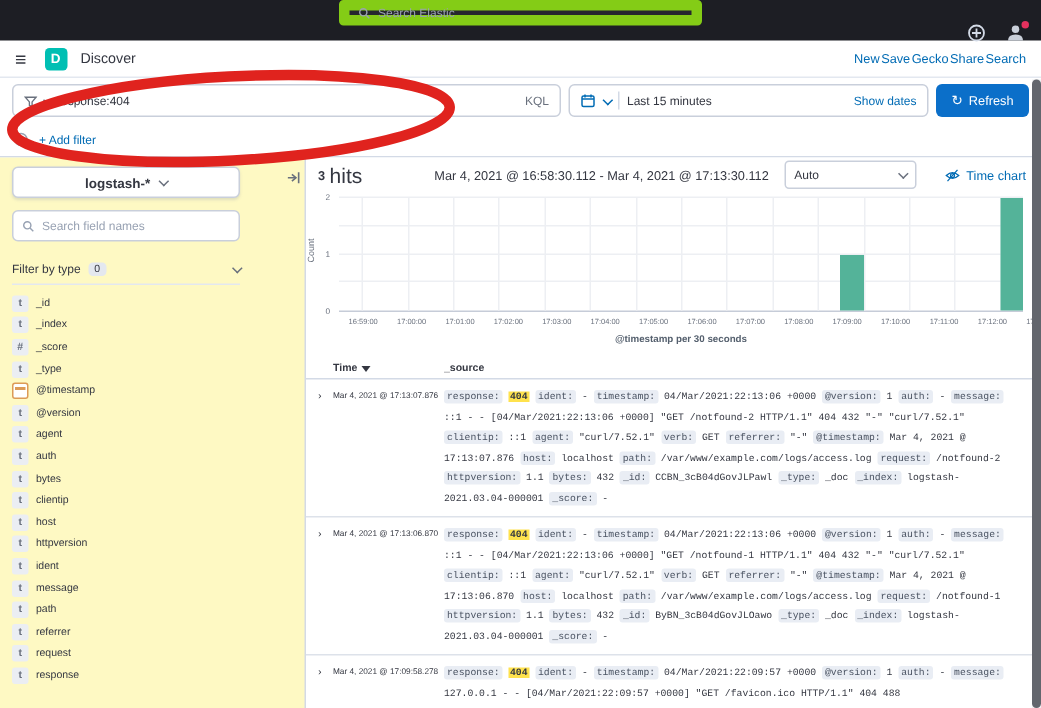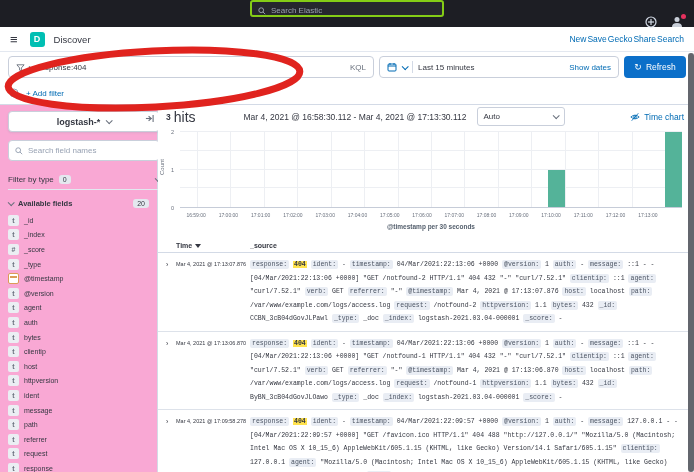--- a/index.html
+++ b/index.html
@@ -9,22 +9,22 @@
 
   
   .topbar { height:27px; background:#1D1E24; display:flex; align-items:center; padding:0 10px; position:relative;flex-direction:column; }
   .logo { display:flex; align-items:center; gap:6px; }
   .logo-cluster { position:relative; width:15px; height:15px; }
   .logo-cluster i { position:absolute; border-radius:50%; }
   .lc-y { width:8px; height:8px; background:#FEC514; left:0; top:0; }
   .lc-t { width:7px; height:7px; background:#00BFB3; left:7px; top:3px; }
   .lc-p { width:8px; height:8px; background:#F04E98; left:2px; top:7px; }
   .brand { color:#fff; font-size:11px; font-weight:bold; letter-spacing:.2px; }
-  .top-search { position:absolute; left:50%; transform:translateX(-50%); width:194px; height:17px;
-    background:#26272E; border:2px solid #84cc16; border-radius:3px; display:flex; align-items:flex-end; gap:5px; padding:0 6px; }
+  .top-search { position:absolute; left:50%; transform:translateX(-50%); width:242px; height:17px;
+    background:#26272E; border:7px solid #84cc16; border-radius:3px; display:flex; align-items:center; gap:5px; padding:0 6px; }
   .top-search .ph { color:#9AA2AF; font-size:8px; }
   .top-icons { margin-left:auto; display:flex; align-items:center; gap:13px; }
   .avatar-wrap { position:relative; width:14px; height:14px; }
   .notif-dot { position:absolute; top:-1px; right:-2px; width:5px; height:5px; border-radius:50%; background:#E5315E; }
 
   
   .navbar { height:25px; display:flex; align-items:center; padding:0 10px; border-bottom:1px solid #E3E8F0; background:#fff; }
   .hamburger { font-size:13px; color:#343741; margin-right:12px; line-height:1; cursor:pointer; }
   .app-badge { width:15px; height:15px; border-radius:3px; background:#00BFB3; color:#fff; font-size:9px; font-weight:bold;
     display:flex; align-items:center; justify-content:center; margin-right:9px; }
@@ -48,21 +48,21 @@
   .refresh-glyph { font-size:9px; line-height:1; }
 
   
   .filterrow { height:23px; display:flex; align-items:center; gap:7px; padding:0 9px; border-bottom:1px solid #D3DAE6; background:#fff; }
   .add-filter { font-size:8px; color:#006BB4; cursor:pointer; }
 
   
   .content { display:flex; height:367px; }
 
   
-  .sidebar { width:158px; border-right:1px solid #D3DAE6; padding:6px 8px 0 8px; position:relative; background:#f9a8d4; }
+  .sidebar { width:204px; border-right:1px solid #D3DAE6; padding:6px 8px 0 8px; position:relative; background:#fef9c3; }
   .index-btn { width:152px; height:21px; border:1px solid #C9CFDB; border-radius:4px; background:#fff;
     box-shadow:0 1px 2px rgba(152,162,179,.3); display:flex; align-items:center; justify-content:center; gap:6px;
     font-size:9px; font-weight:bold; color:#343741; cursor:pointer; }
   .collapse-ic { position:absolute; right:3px; top:9px; cursor:pointer; }
   .field-search { width:152px; height:21px; margin-top:8px; border:1px solid #C9CFDB; border-radius:4px; background:#fff;
     display:flex; align-items:center; gap:5px; padding:0 6px; }
   .field-search .ph { font-size:8px; color:#98A2B3; }
   .filter-type { width:152px; height:21px; margin-top:8px; display:flex; align-items:center; gap:5px; border-bottom:1px solid #E3E8F0; }
   .filter-type .lbl { font-size:8px; color:#343741; }
   .badge { background:#E4E8EF; border-radius:3px; font-size:7px; color:#343741; padding:1px 4px; }
@@ -227,25 +227,20 @@
         <svg width="8" height="8" viewBox="0 0 10 10">
             <circle cx="4" cy="4" r="3" fill="none" stroke="#98A2B3" stroke-width="1.2"></circle>
             <line x1="6.2" y1="6.2" x2="9" y2="9" stroke="#98A2B3" stroke-width="1.2"></line>
           </svg>
         <span class="ph">Search field names</span>
       </div>
       <div class="filter-type">
         <span class="lbl">Filter by type</span>
         <span class="badge">0</span>
         <span class="chev" style="margin-left:auto;"></span>
-      </div>
-      <div class="avail-head">
-        <span class="chev"></span>
-        <span class="lbl">Available fields</span>
-        <span class="badge">20</span>
       </div>
       <div class="field-list" id="field-list">
           <div class="field-row">
             <span class="fi fi-t">t</span>
             <span class="fname">_id</span>
           </div>
           <div class="field-row">
             <span class="fi fi-t">t</span>
             <span class="fname">_index</span>
           </div>

